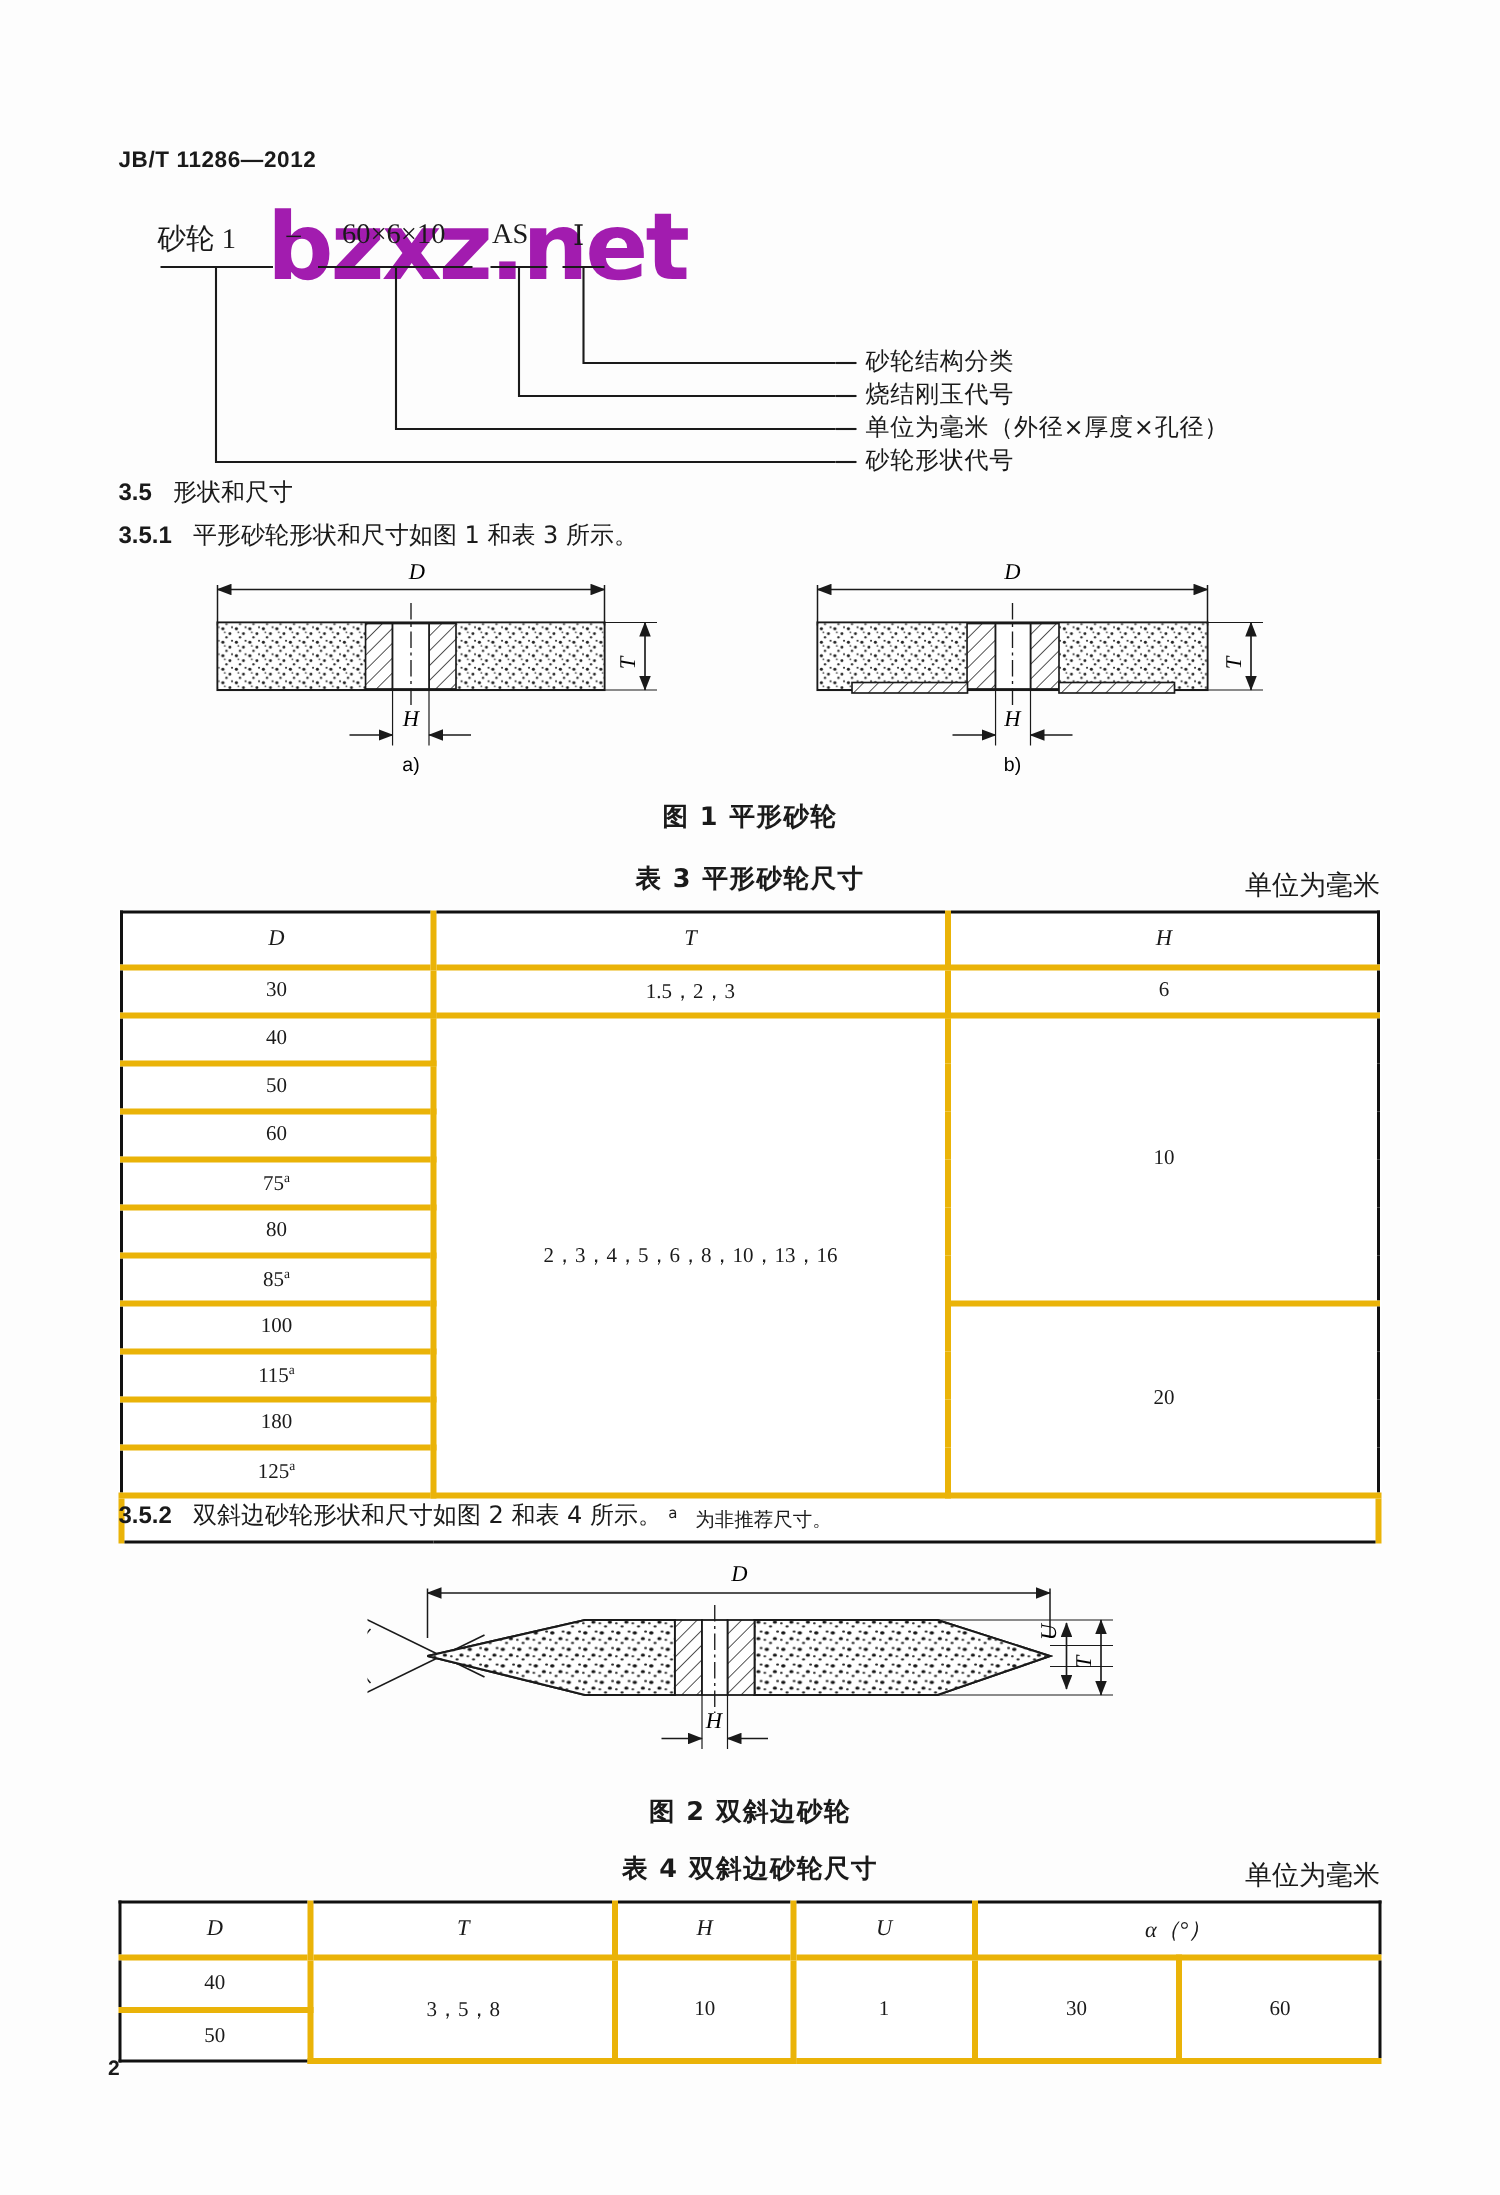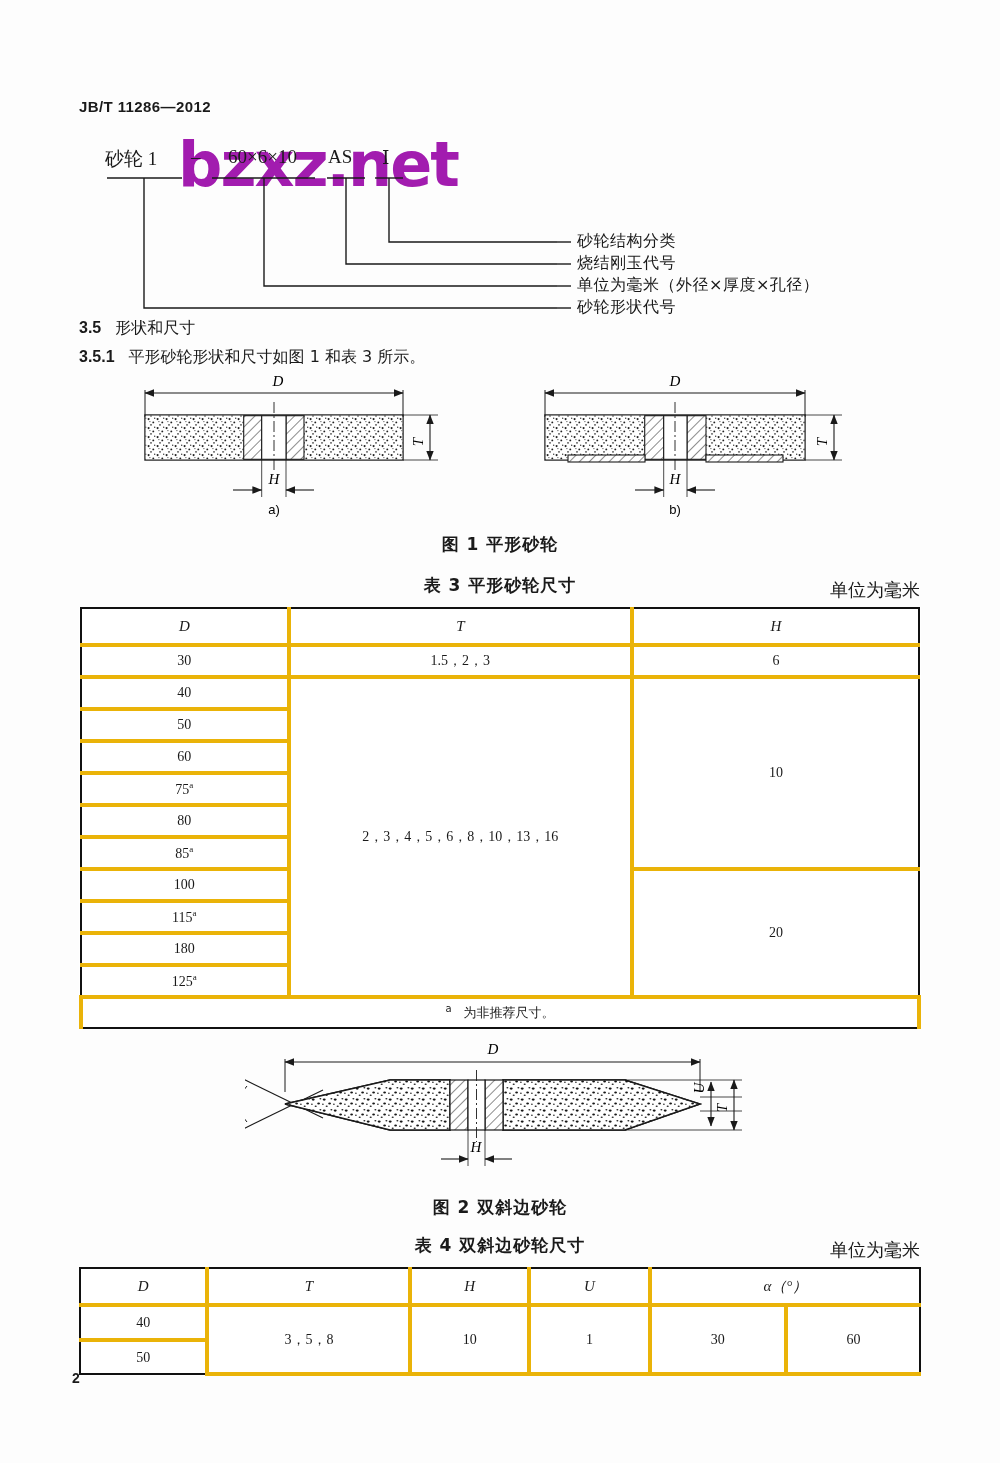--- a/index.html
+++ b/index.html
@@ -300,20 +300,23 @@
       </tr>
       <tr>
         <td class="outer-l"><span>125</span><sup class="np">a</sup></td>
       </tr>
       <tr>
         <td class="note" colspan="3"><sup>a</sup><span>为非推荐尺寸。</span></td>
       </tr>
     </tbody>
   </table>
 
+  <div class="clause" style="left:79px;top:1000px;">
+    <span class="num">3.5.2</span><span class="txt">双斜边砂轮形状和尺寸如图 2 和表 4 所示。</span>
+  </div>
 
   <div class="fig" style="left:245px;top:1042px;">
     <svg width="500" height="150" viewBox="0 0 500 150">
       <defs>
         <pattern id="grit2" width="11" height="11" patternUnits="userSpaceOnUse">
           <rect width="11" height="11" fill="#ffffff"></rect>
           <ellipse cx="2.2" cy="2.6" rx="1.5" ry="1.1" fill="#161616"></ellipse>
           <ellipse cx="7.6" cy="6.4" rx="1.4" ry="1.0" fill="#161616"></ellipse>
           <ellipse cx="4.7" cy="9.3" rx="1.1" ry="0.8" fill="#262626"></ellipse>
           <ellipse cx="9.4" cy="1.7" rx="1.0" ry="0.75" fill="#262626"></ellipse>

